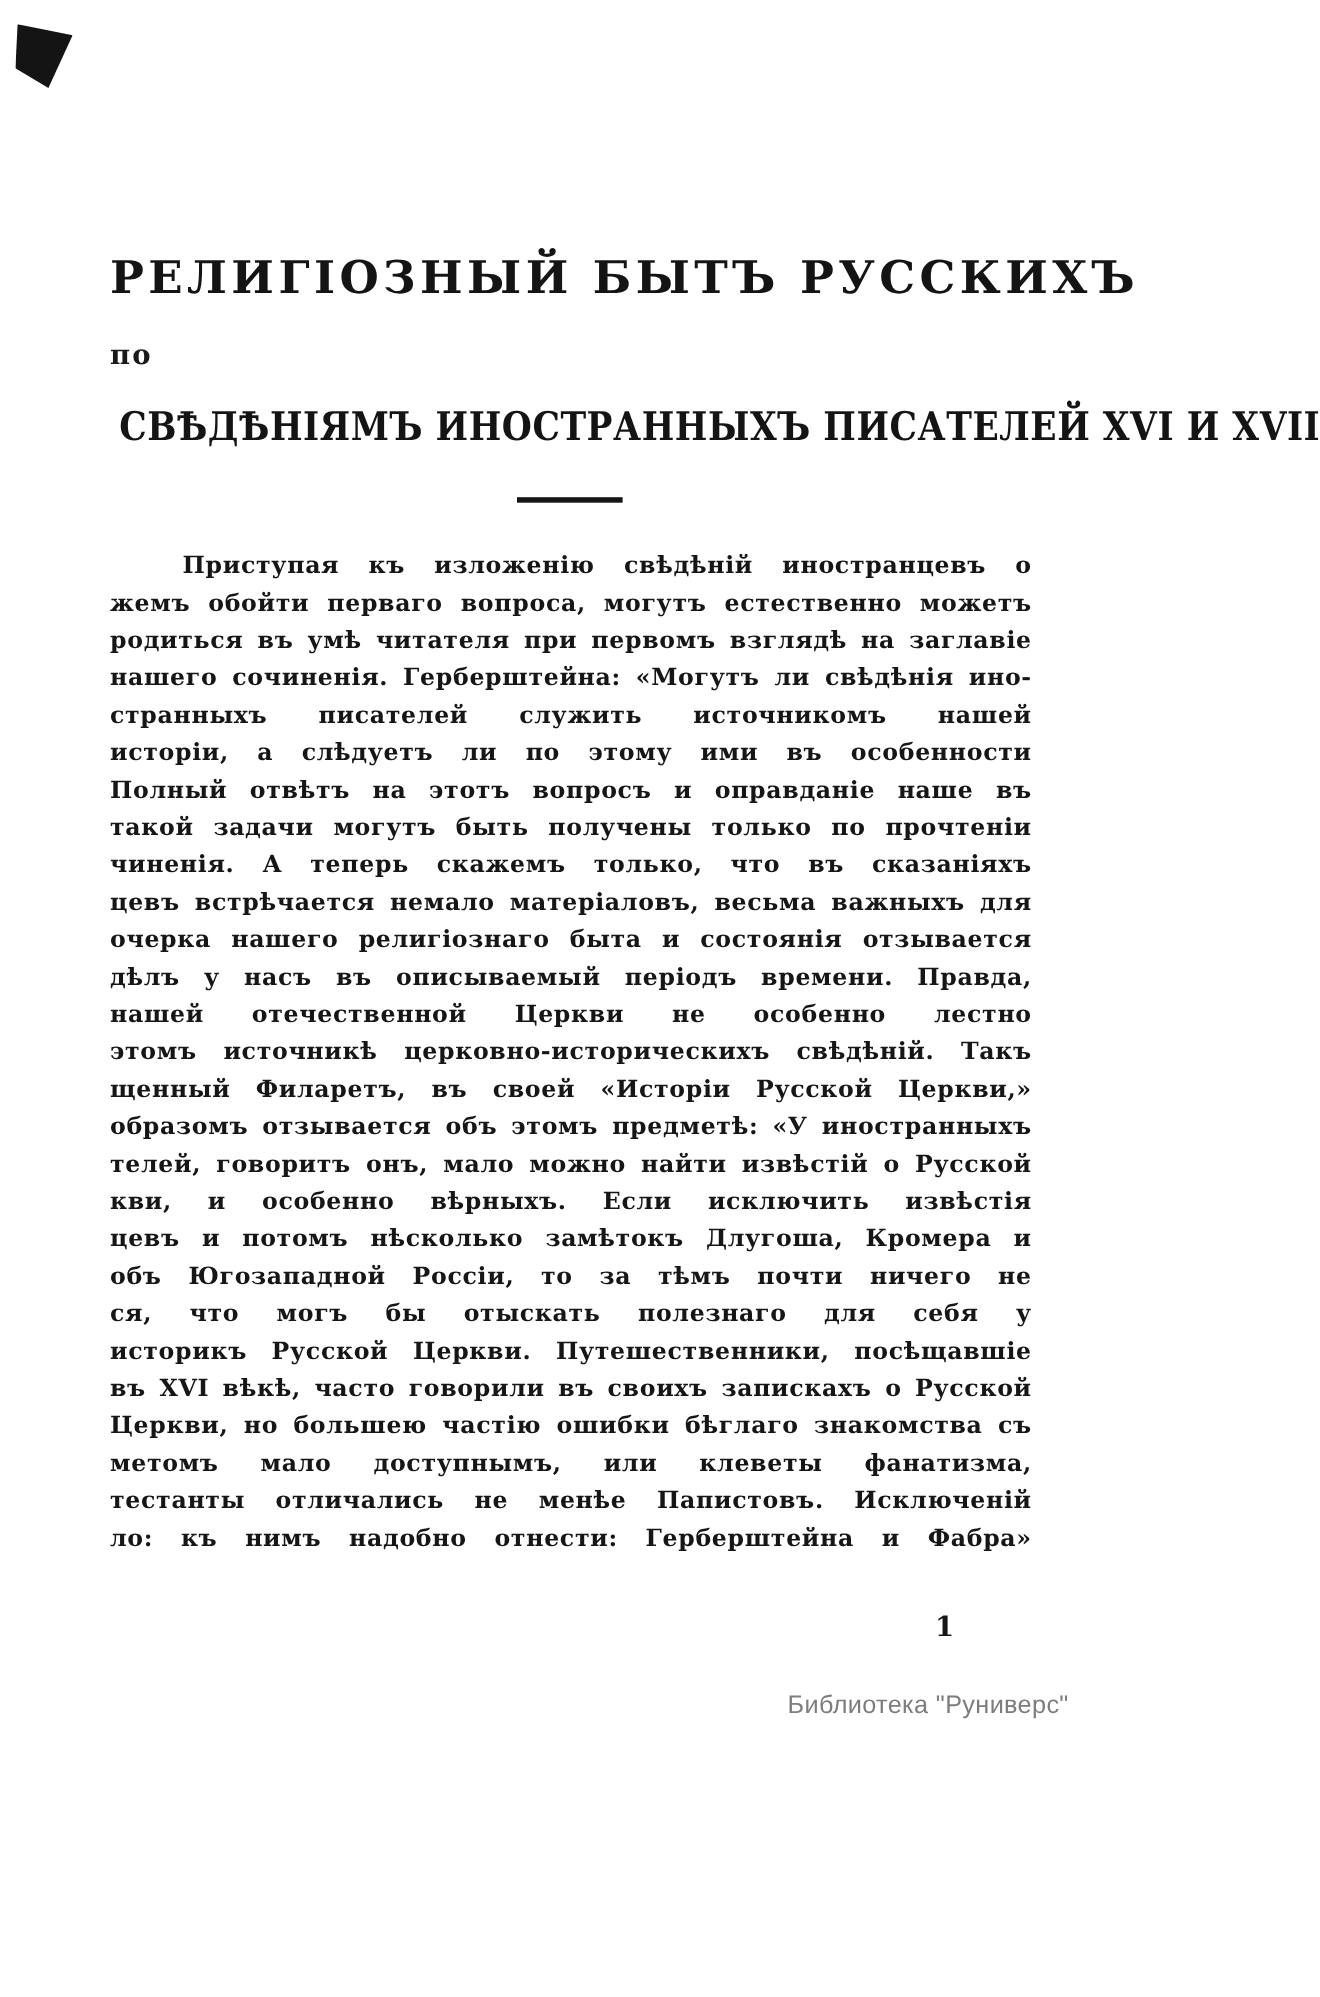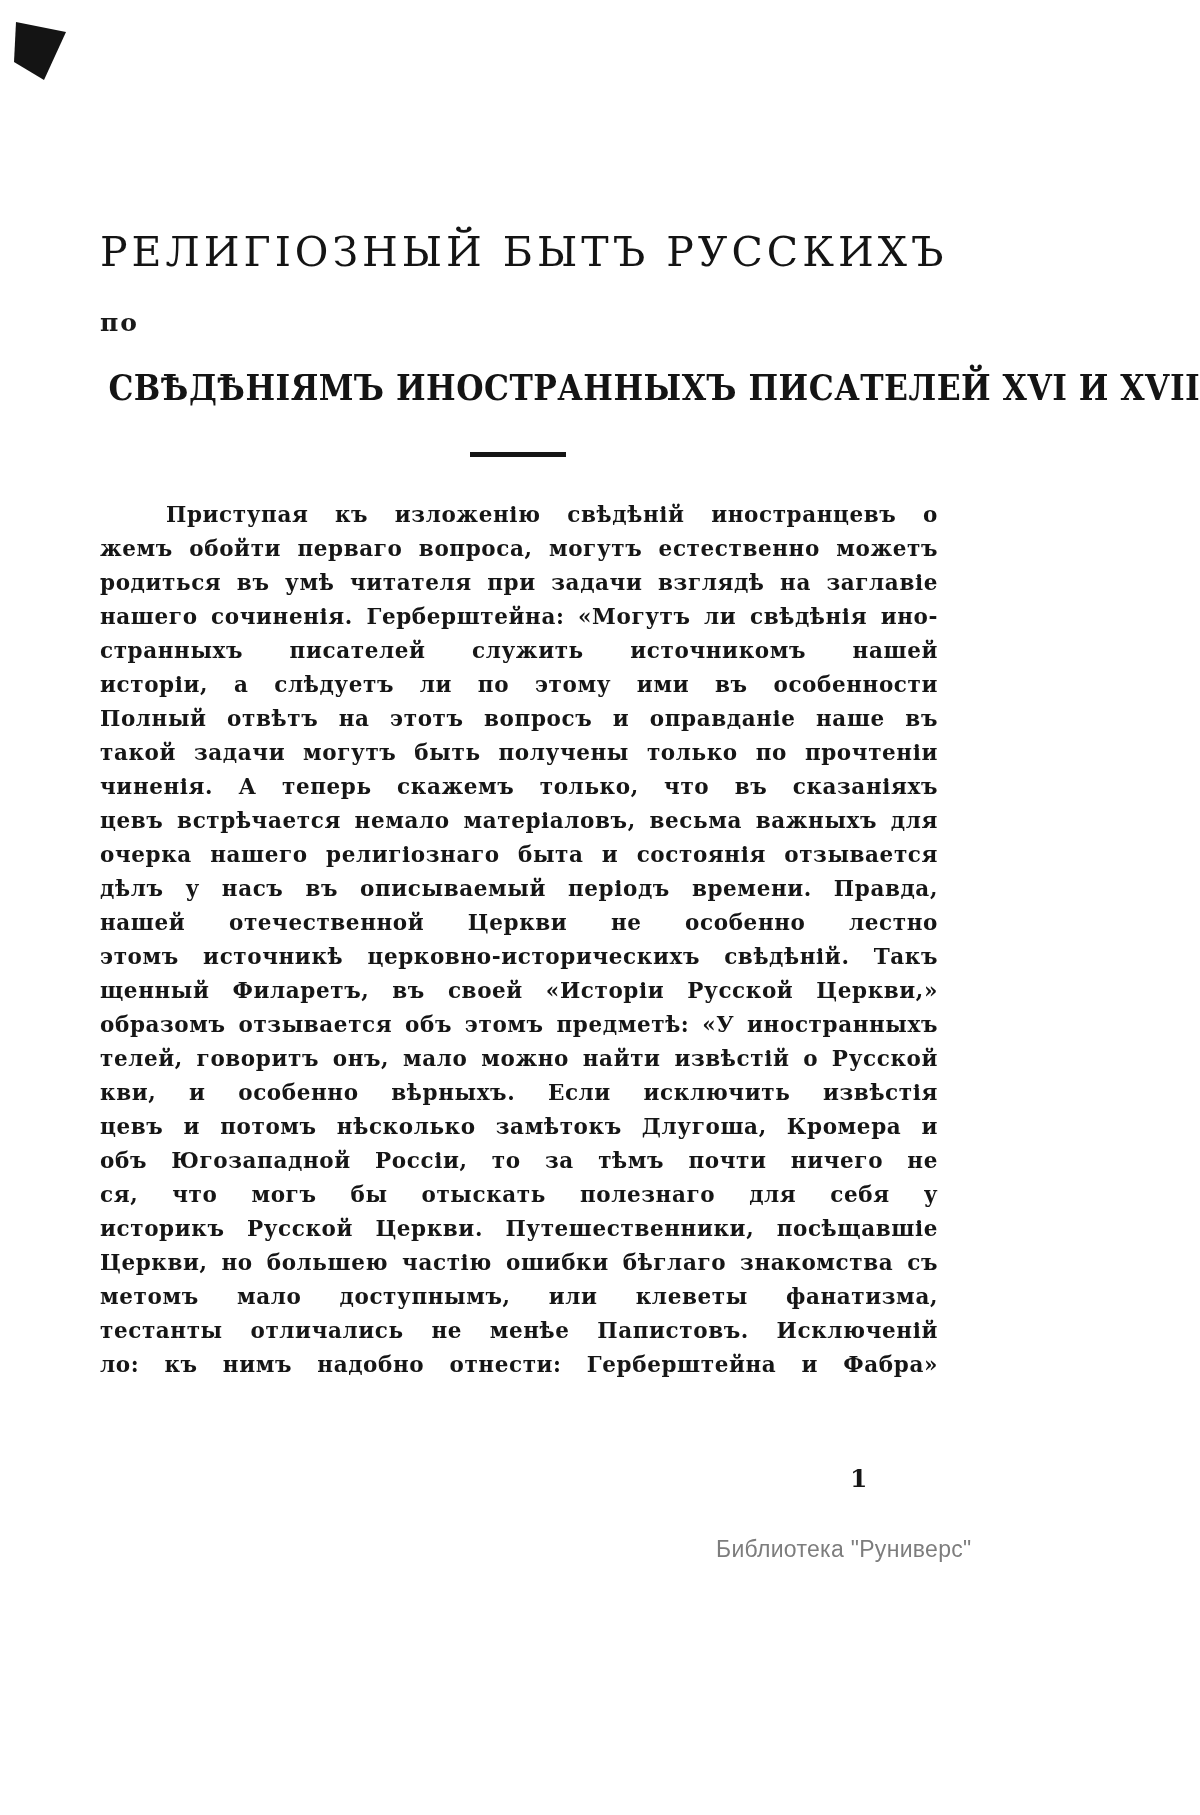--- a/index.html
+++ b/index.html
@@ -22,21 +22,21 @@
     top: 22px;
     width: 52px;
     height: 58px;
   }
   .title-main {
     position: absolute;
     left: 0;
     top: 228px;
     width: 100%;
     font-size: 41px;
-    font-weight: 400;
+    font-weight: 700;
     letter-spacing: 4px;
     white-space: nowrap;
     color: #141414;
     text-align: right;
   }
   .title-connector {
     position: absolute;
     left: 0;
     top: 308px;
     width: 100%;
@@ -122,40 +122,41 @@
 
   <div class="title-connector" style="left:100px; width:840px;">по</div>
 
   <div class="title-sub" style="left:100px; width:840px;">СВѢДѢНІЯМЪ ИНОСТРАННЫХЪ ПИСАТЕЛЕЙ XVI И XVII ВѢКОВЪ.</div>
 
   <div class="title-rule"></div>
 
   <div class="body-text">
     <div class="line indent">Приступая къ изложенію свѣдѣній иностранцевъ о нашемъ</div>
     <div class="line">жемъ обойти перваго вопроса, могутъ естественно можетъ</div>
-    <div class="line">родиться въ умѣ читателя при задачи взглядѣ на заглавіе</div>
+    <div class="line">родиться въ умѣ читателя при первомъ взглядѣ на заглавіе</div>
     <div class="line">нашего сочиненія. Герберштейна: «Могутъ ли свѣдѣнія ино-</div>
     <div class="line">странныхъ писателей служить источникомъ нашей церковной</div>
     <div class="line">исторіи, а слѣдуетъ ли по этому ими въ особенности заниматься?»</div>
     <div class="line">Полный отвѣтъ на этотъ вопросъ и оправданіе наше въ выборѣ</div>
     <div class="line">такой задачи могутъ быть получены только по прочтеніи самаго со-</div>
     <div class="line">чиненія. А теперь скажемъ только, что въ сказаніяхъ иностран-</div>
     <div class="line">цевъ встрѣчается немало матеріаловъ, весьма важныхъ для</div>
     <div class="line">очерка нашего религіознаго быта и состоянія отзывается</div>
     <div class="line">дѣлъ у насъ въ описываемый періодъ времени. Правда, историки</div>
     <div class="line">нашей отечественной Церкви не особенно лестно отзываются объ</div>
     <div class="line">этомъ источникѣ церковно-историческихъ свѣдѣній. Такъ Преосвя-</div>
     <div class="line">щенный Филаретъ, въ своей «Исторіи Русской Церкви,» слѣдующимъ</div>
     <div class="line">образомъ отзывается объ этомъ предметѣ: «У иностранныхъ писа-</div>
     <div class="line">телей, говоритъ онъ, мало можно найти извѣстій о Русской Цер-</div>
     <div class="line">кви, и особенно вѣрныхъ. Если исключить извѣстія Византій-</div>
     <div class="line">цевъ и потомъ нѣсколько замѣтокъ Длугоша, Кромера и другихъ</div>
     <div class="line">объ Югозападной Россіи, то за тѣмъ почти ничего не остает-</div>
     <div class="line">ся, что могъ бы отыскать полезнаго для себя у иностранцевъ</div>
     <div class="line">историкъ Русской Церкви. Путешественники, посѣщавшіе Россію</div>
+    <div class="line">въ XVI вѣкѣ, часто говорили въ своихъ запискахъ о Русской</div>
     <div class="line">Церкви, но большею частію ошибки бѣглаго знакомства съ пред-</div>
     <div class="line">метомъ мало доступнымъ, или клеветы фанатизма, которымъ Про-</div>
     <div class="line">тестанты отличались не менѣе Папистовъ. Исключеній очень ма-</div>
     <div class="line last">ло: къ нимъ надобно отнести: Герберштейна и Фабра» (предисл.,</div>
   </div>
 
   <div class="page-number">1</div>
 
   <div class="watermark">Библиотека "Руниверс"</div>
 

